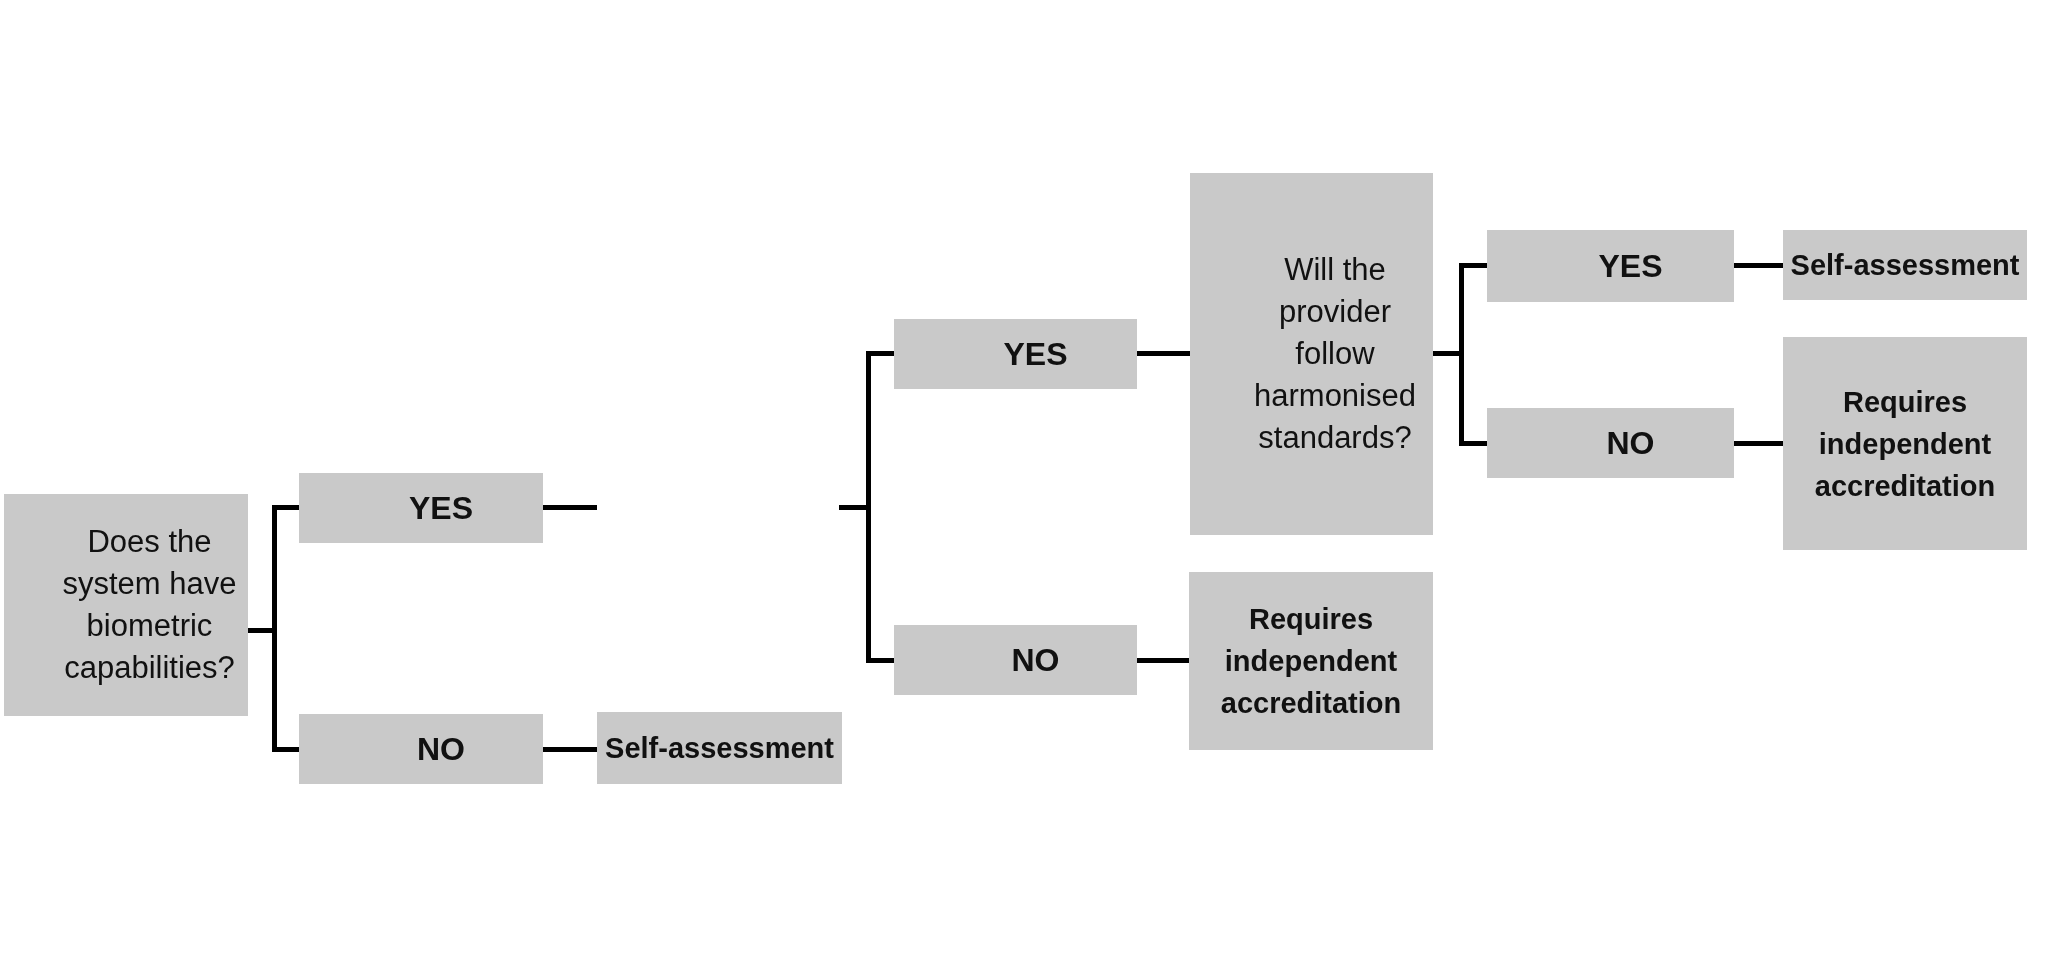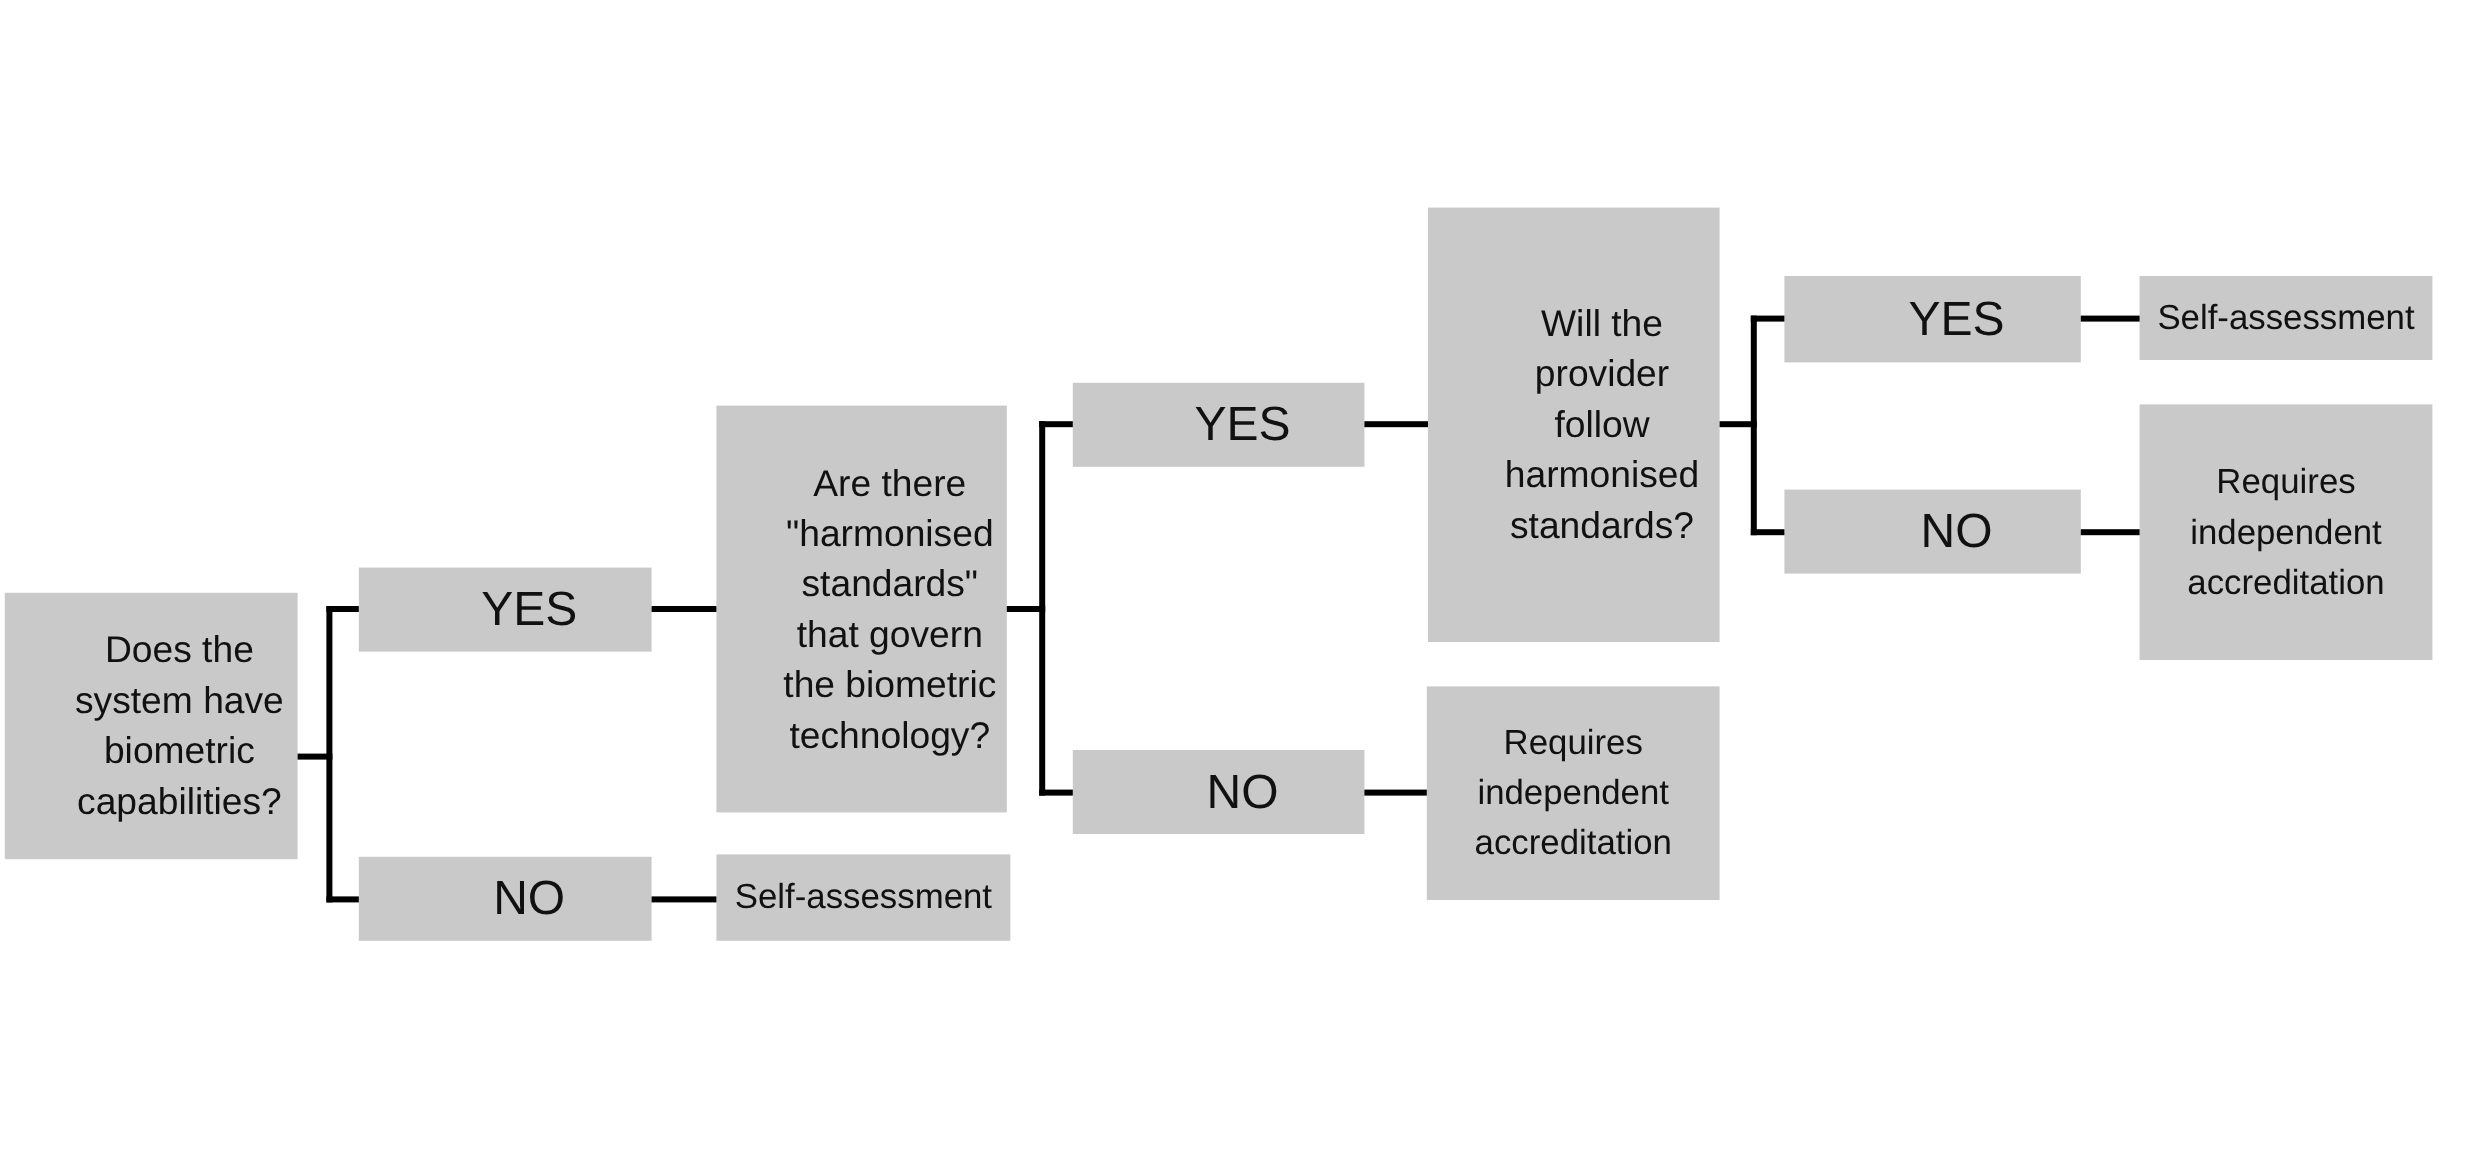--- a/index.html
+++ b/index.html
@@ -36,29 +36,29 @@
     display: block;
     width: 100%;
   }
   .question .label {
     font-size: 31px;
     line-height: 42px;
     font-weight: 400;
     margin-left: 47px;
   }
   .branch .label {
-    font-size: 40px;
+    font-size: 32px;
     line-height: 36px;
-    font-weight: 400;
+    font-weight: 700;
     padding-left: 40px;
   }
   .outcome .label {
     font-size: 29px;
     line-height: 42px;
-    font-weight: 400;
+    font-weight: 700;
   }
   .line {
     position: absolute;
     background: var(--line-color);
   }
   .line.h { height: 5px; }
   .line.v { width: 5px; }
 </style>
 </head>
 <body>
@@ -72,28 +72,20 @@
 capabilities?</span>
   </div>
 
   <div class="box branch" style="left:299px; top:473px; width:244px; height:70px;">
     <span class="label">YES</span>
   </div>
   <div class="box branch" style="left:299px; top:714px; width:244px; height:70px;">
     <span class="label">NO</span>
   </div>
 
-  <div class="box question" style="left:597px; top:338px; width:242px; height:339px;">
-    <span class="label">Are there
-"harmonised
-standards"
-that govern
-the biometric
-technology?</span>
-  </div>
   <div class="box outcome" style="left:597px; top:712px; width:245px; height:72px;">
     <span class="label">Self-assessment</span>
   </div>
 
   <div class="box branch" style="left:894px; top:319px; width:243px; height:70px;">
     <span class="label">YES</span>
   </div>
   <div class="box branch" style="left:894px; top:625px; width:243px; height:70px;">
     <span class="label">NO</span>
   </div>

